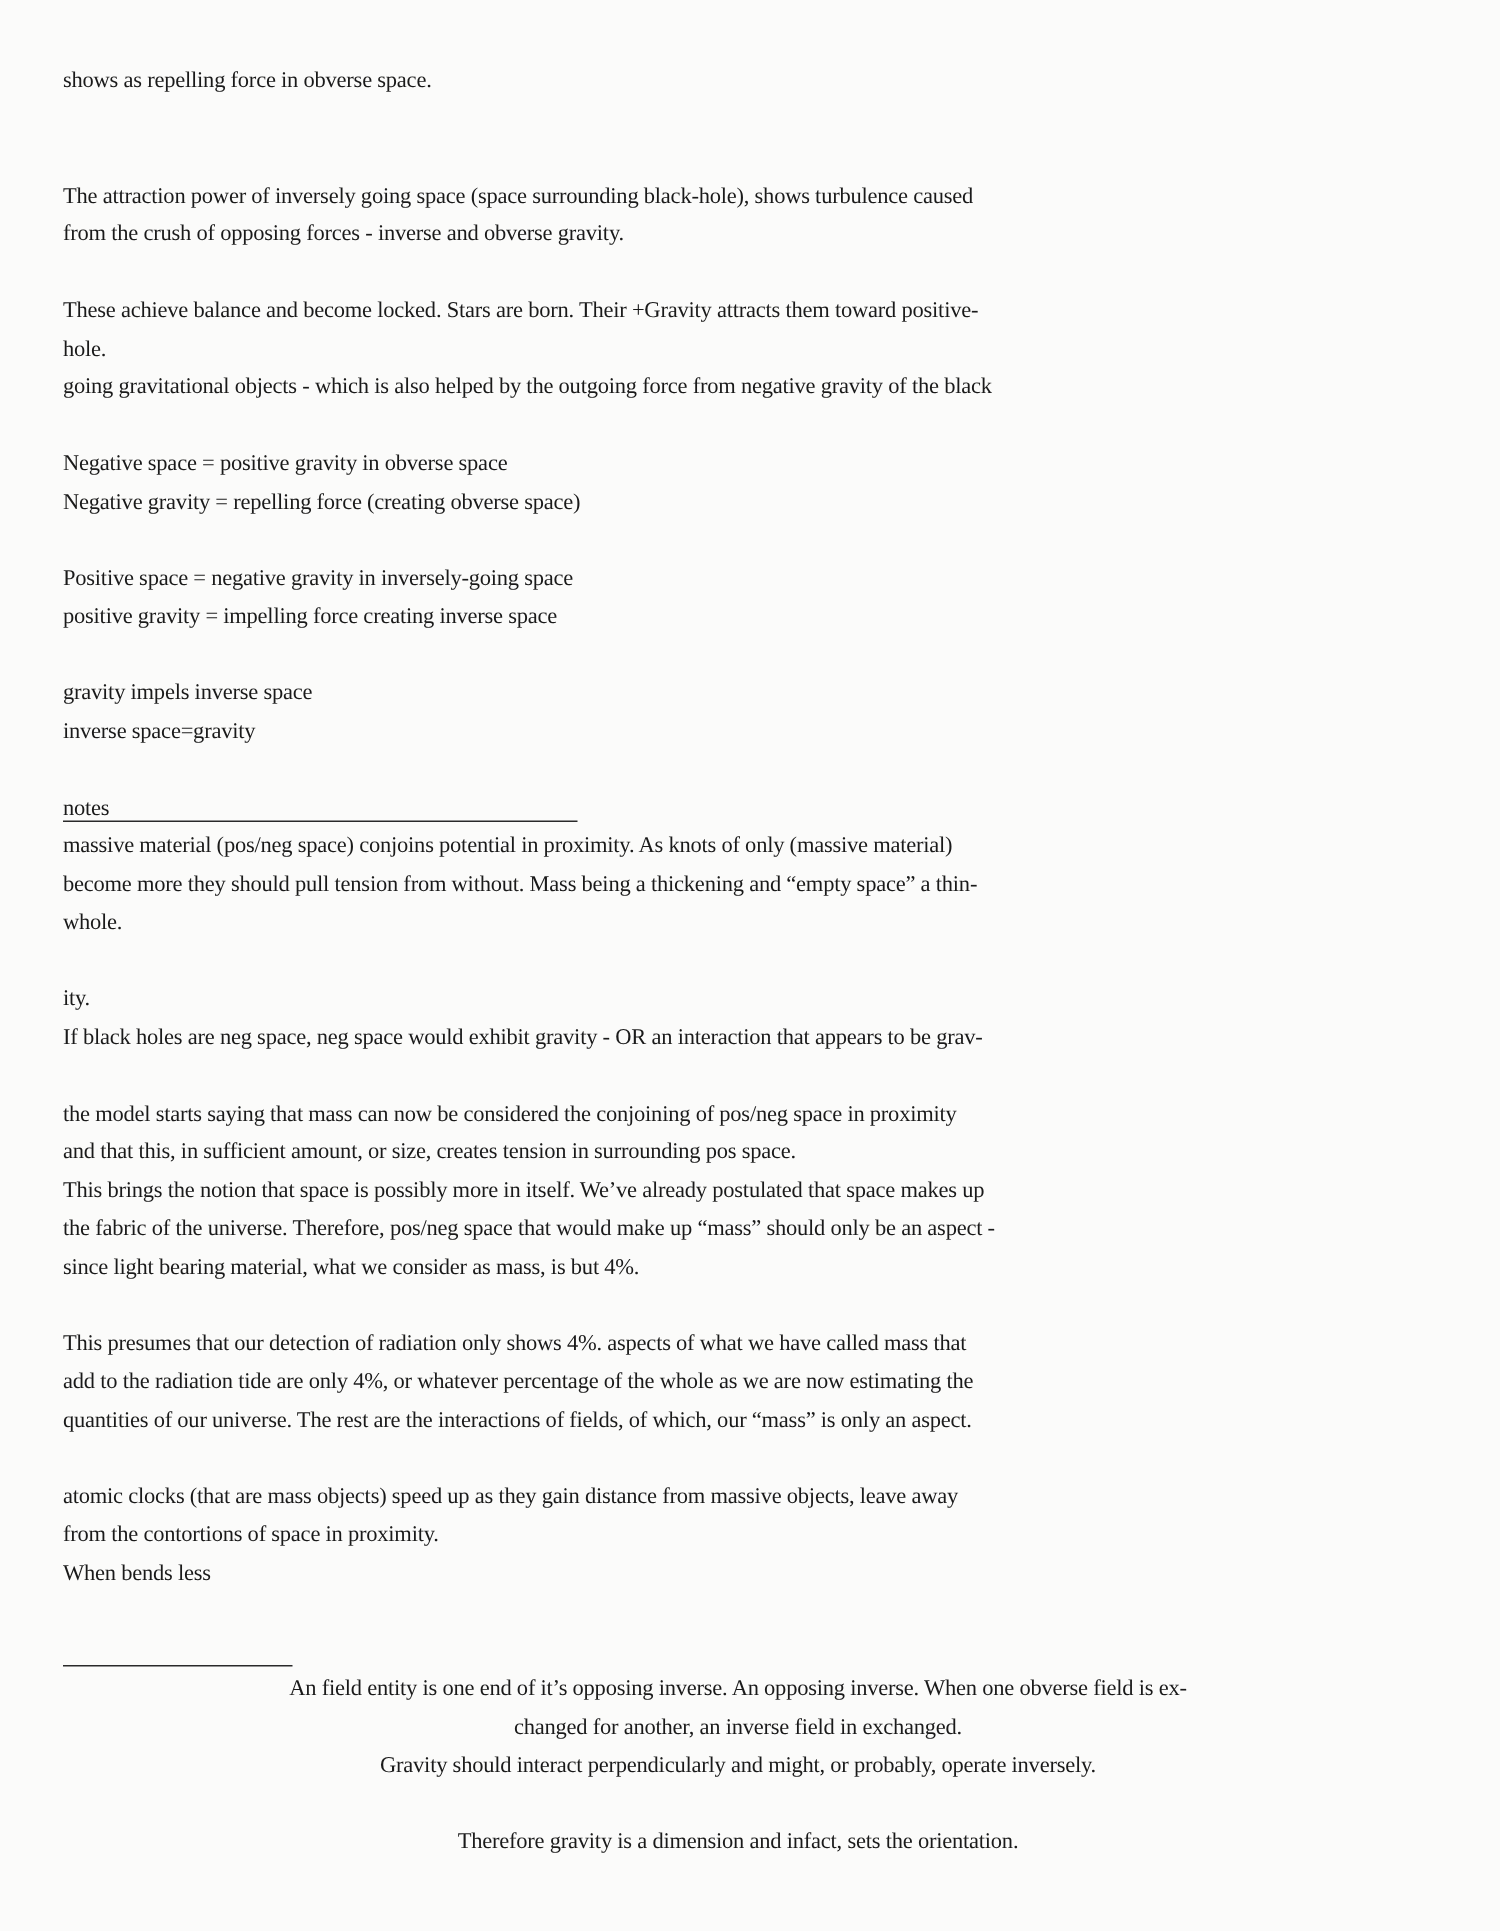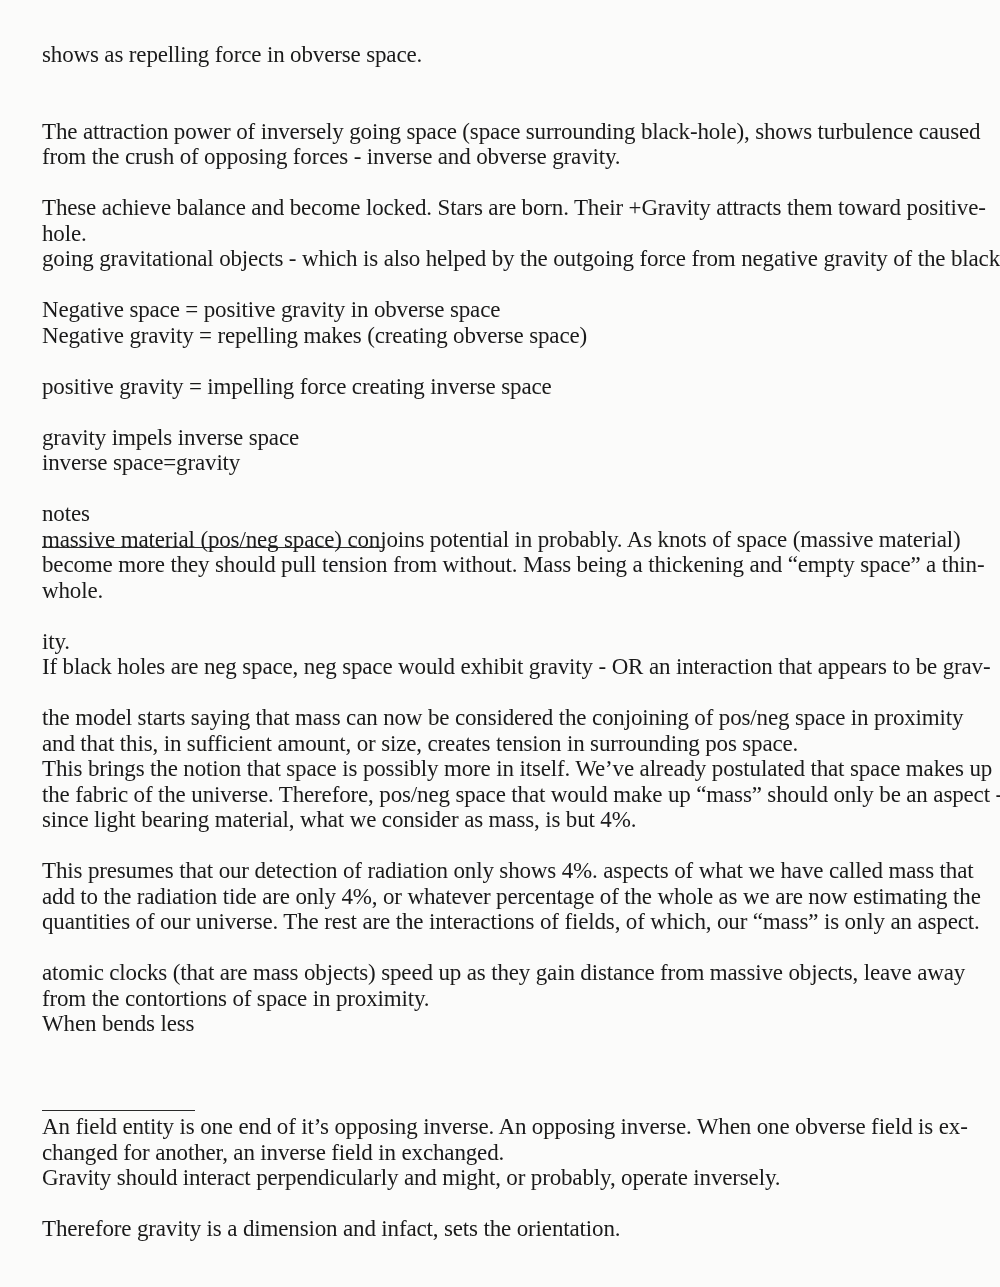--- a/index.html
+++ b/index.html
@@ -13,21 +13,21 @@
       position: relative;
       overflow: hidden;
       font-family: "Liberation Serif", "DejaVu Serif", serif;
       color: #1a1a1a;
     }
     .page {
       position: absolute;
       left: 42px;
       top: 42px;
       width: 900px;
-      font-size: 23px;
+      font-size: 15px;
       line-height: 25.5px;
       letter-spacing: -0.15px;
     }
     .line {
       display: block;
       white-space: nowrap;
     }
     .gap {
       height: 25.5px;
     }
@@ -57,40 +57,41 @@
 
   <div>
     <span class="line">These achieve balance and become locked. Stars are born. Their +Gravity attracts them toward positive-</span>
     <span class="line">hole.</span>
     <span class="line">going gravitational objects - which is also helped by the outgoing force from negative gravity of the black</span>
   </div>
   <div class="gap"></div>
 
   <div>
     <span class="line">Negative space = positive gravity in obverse space</span>
-    <span class="line">Negative gravity = repelling makes (creating obverse space)</span>
+    <span class="line">Negative gravity = repelling force (creating obverse space)</span>
   </div>
   <div class="gap"></div>
 
   <div>
+    <span class="line">Positive space = negative gravity in inversely-going space</span>
     <span class="line">positive gravity = impelling force creating inverse space</span>
   </div>
   <div class="gap"></div>
 
   <div>
     <span class="line">gravity impels inverse space</span>
     <span class="line">inverse space=gravity</span>
   </div>
   <div class="gap"></div>
 
   <div>
     <span class="line">notes</span>
 
     <div>
-      <span class="line">massive material (pos/neg space) conjoins potential in probably. As knots of space (massive material)</span>
+      <span class="line">massive material (pos/neg space) conjoins potential in proximity. As knots of only (massive material)</span>
       <span class="line">become more they should pull tension from without. Mass being a thickening and “empty space” a thin-</span>
       <span class="line">whole.</span>
     </div>
     <div class="gap"></div>
 
     <div>
       <span class="line">ity.</span>
       <span class="line">If black holes are neg space, neg space would exhibit gravity - OR an interaction that appears to be grav-</span>
     </div>
     <div class="gap"></div>
@@ -115,21 +116,21 @@
       <span class="line">atomic clocks (that are mass objects) speed up as they gain distance from massive objects, leave away</span>
       <span class="line">from the contortions of space in proximity.</span>
       <span class="line">When bends less</span>
     </div>
   </div>
 </div>
 
 <div class="rule" style="left:42px; top:547px; width:343px;"></div>
 <div class="rule" style="left:42px; top:1110px; width:153px;"></div>
 
-<div class="page" style="top:1114px;">
+<div class="page" style="top:1114px;text-align:center;">
   <div>
     <span class="line">An field entity is one end of it’s opposing inverse. An opposing inverse. When one obverse field is ex-</span>
     <span class="line">changed for another, an inverse field in exchanged.</span>
     <span class="line">Gravity should interact perpendicularly and might, or probably, operate inversely.</span>
   </div>
   <div class="gap"></div>
   <div>
     <span class="line">Therefore gravity is a dimension and infact, sets the orientation.</span>
   </div>
 </div>

